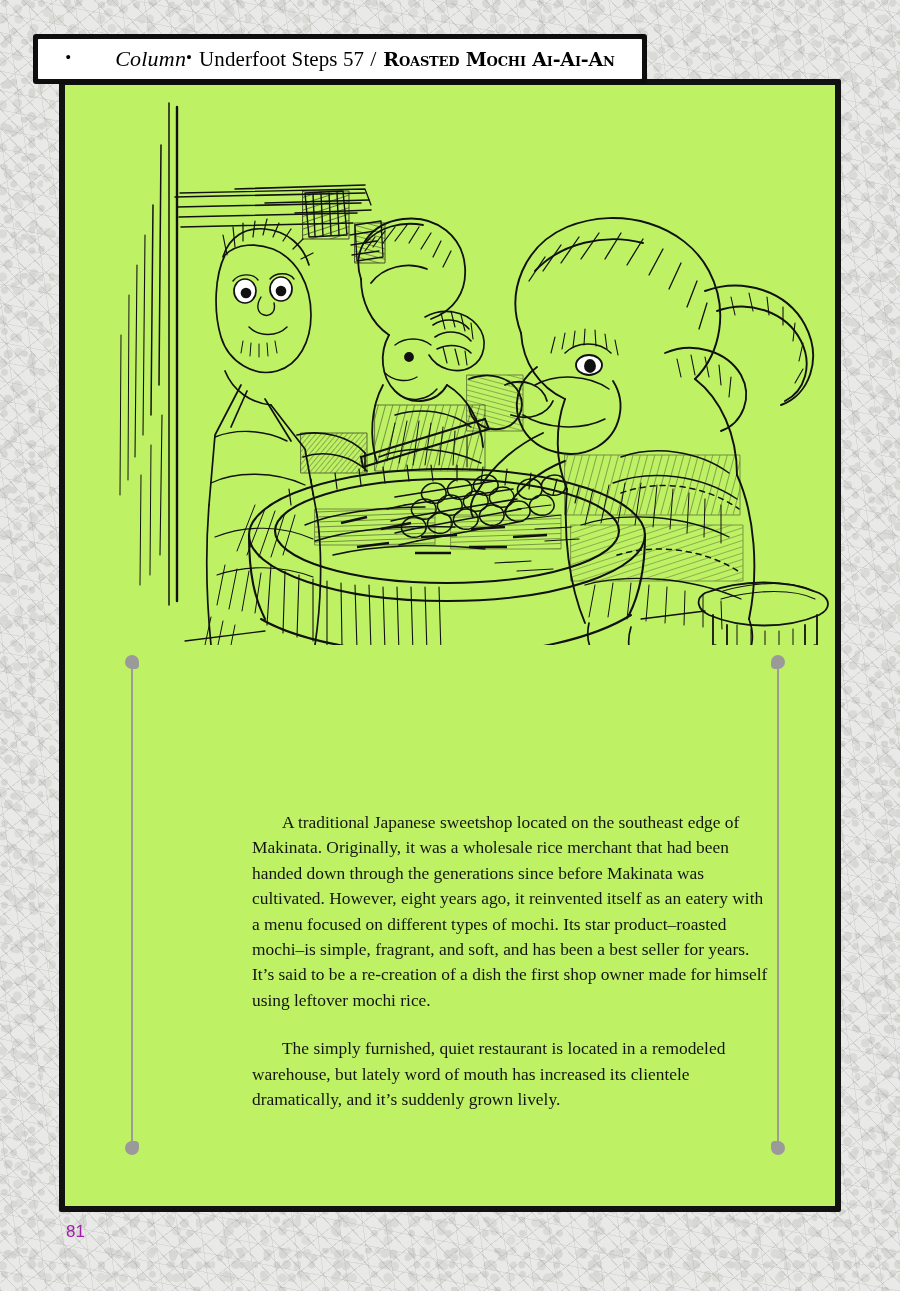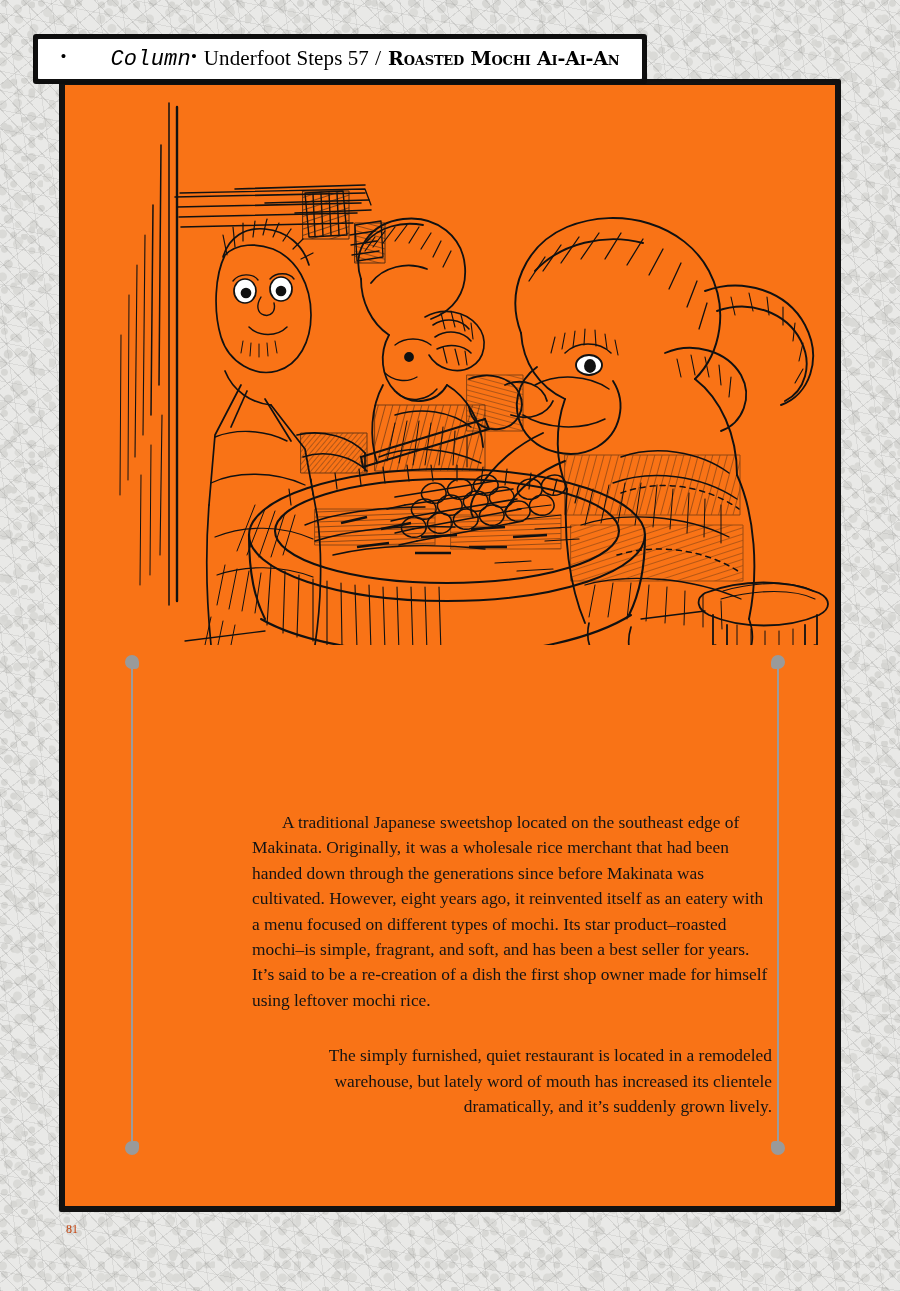--- a/index.html
+++ b/index.html
@@ -51,21 +51,21 @@
       repeating-linear-gradient(82deg, rgba(160,160,158,.20) 0 1px, transparent 1px 23px);
   }
 
   
   #page-frame {
     position: absolute;
     left: 59px;
     top: 79px;
     width: 782px;
     height: 1133px;
-    background: #f97316;
+    background: #bef264;
     border: 6px solid #111111;
     border-radius: 2px;
     box-sizing: border-box;
     z-index: 2;
   }
   
   #page-frame::before {
     content: "";
     position: absolute;
     left: -3px; top: -3px; right: -3px; bottom: -3px;
@@ -110,21 +110,21 @@
   }
   .t-bullet {
     font-size: 17px;
     vertical-align: middle;
     position: relative;
     top: -3px;
   }
   .t-column {
     font-style: italic;
     font-size: 22px;
-    font-family: Liberation Mono, monospace;
+    font-family: Liberation Serif, serif;
     letter-spacing: .2px;
     margin-left: 44px;
   }
   .t-series {
     font-size: 21px;
     font-family: "Liberation Serif", serif;
     margin-left: 7px;
     letter-spacing: .1px;
   }
   .t-slash {
@@ -184,31 +184,31 @@
     left: 127px;
     top: 155px;
     width: 520px;
     color: #141414;
     font-family: "Liberation Serif", serif;
     font-size: 17.4px;
     line-height: 25.4px;
     text-align: left;
   }
   .article p { margin: 0; }
-  .article p + p { margin-top: 30px; text-align: right; }
+  .article p + p { margin-top: 23px; }
   .article p .indent { display: inline-block; width: 30px; }
 
   
   #page-number {
     position: absolute;
     left: 66px;
     top: 1222px;
-    font-family: Liberation Serif, serif;
-    font-size: 12px;
-    color: #c2410c;
+    font-family: Liberation Sans, sans-serif;
+    font-size: 17px;
+    color: #a21caf;
     z-index: 3;
   }
 </style>
 </head>
 <body>
 
 <div id="page-bg"></div>
 
 <div id="page-frame">
 

